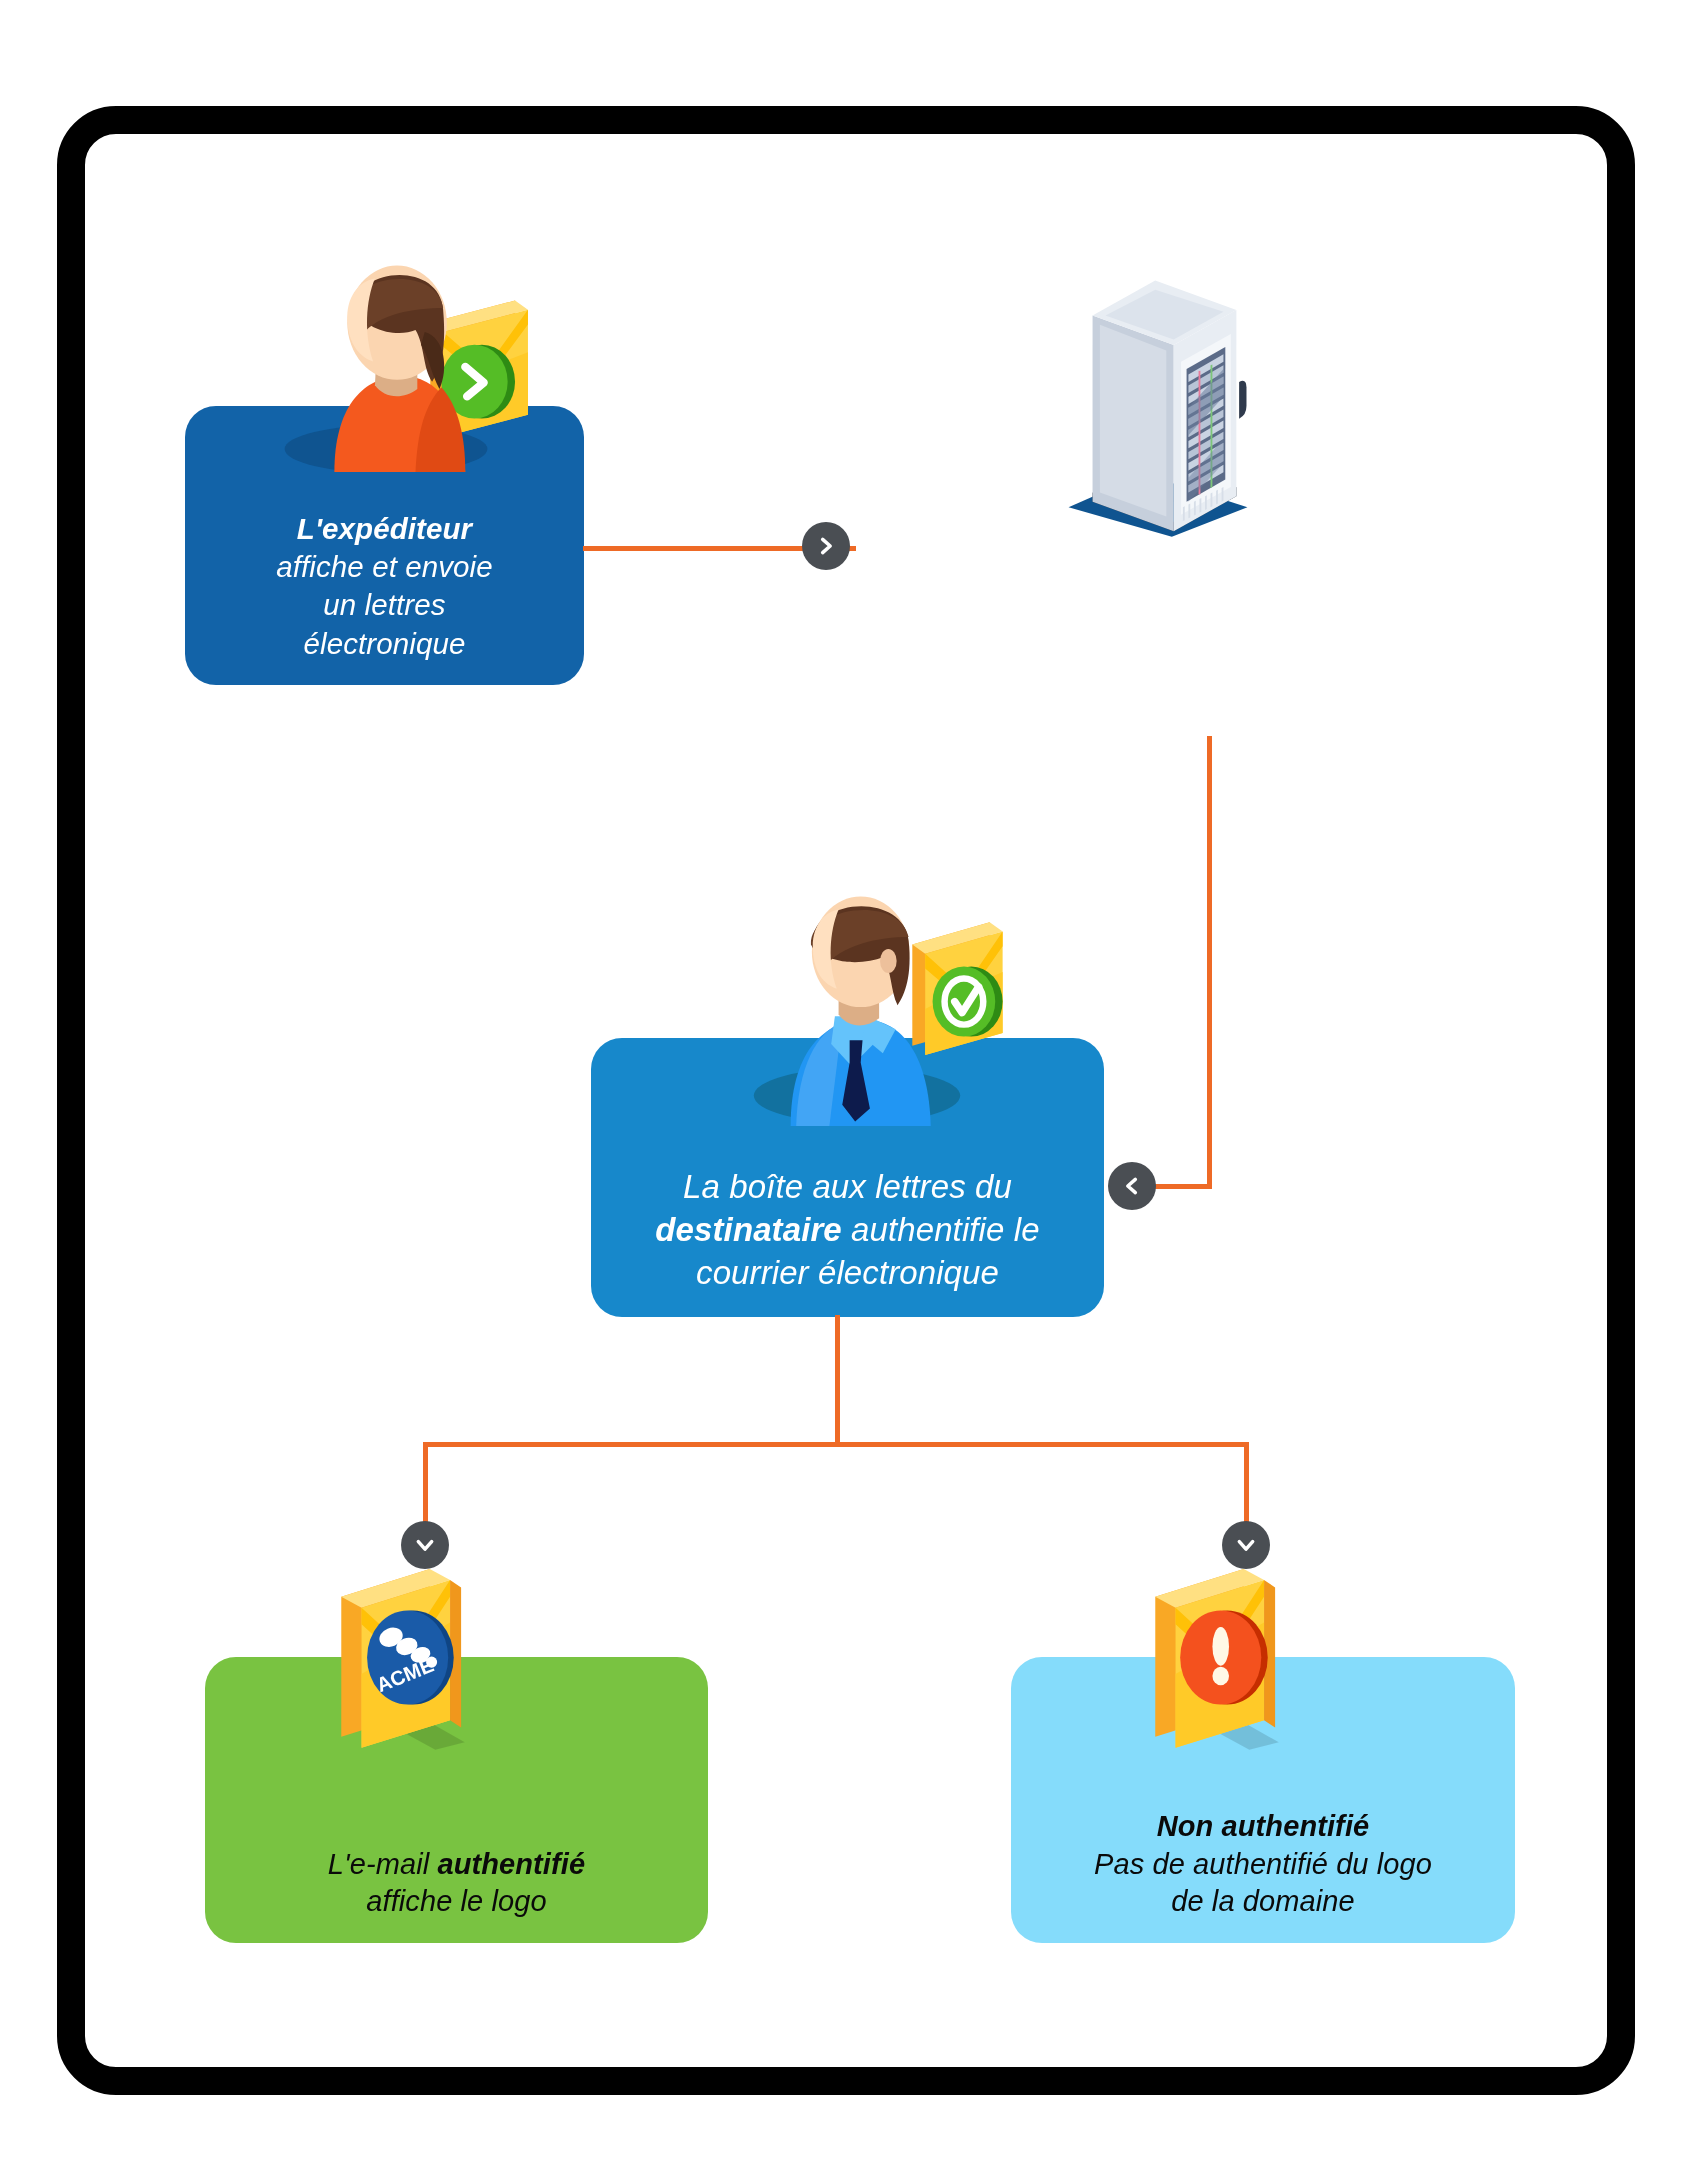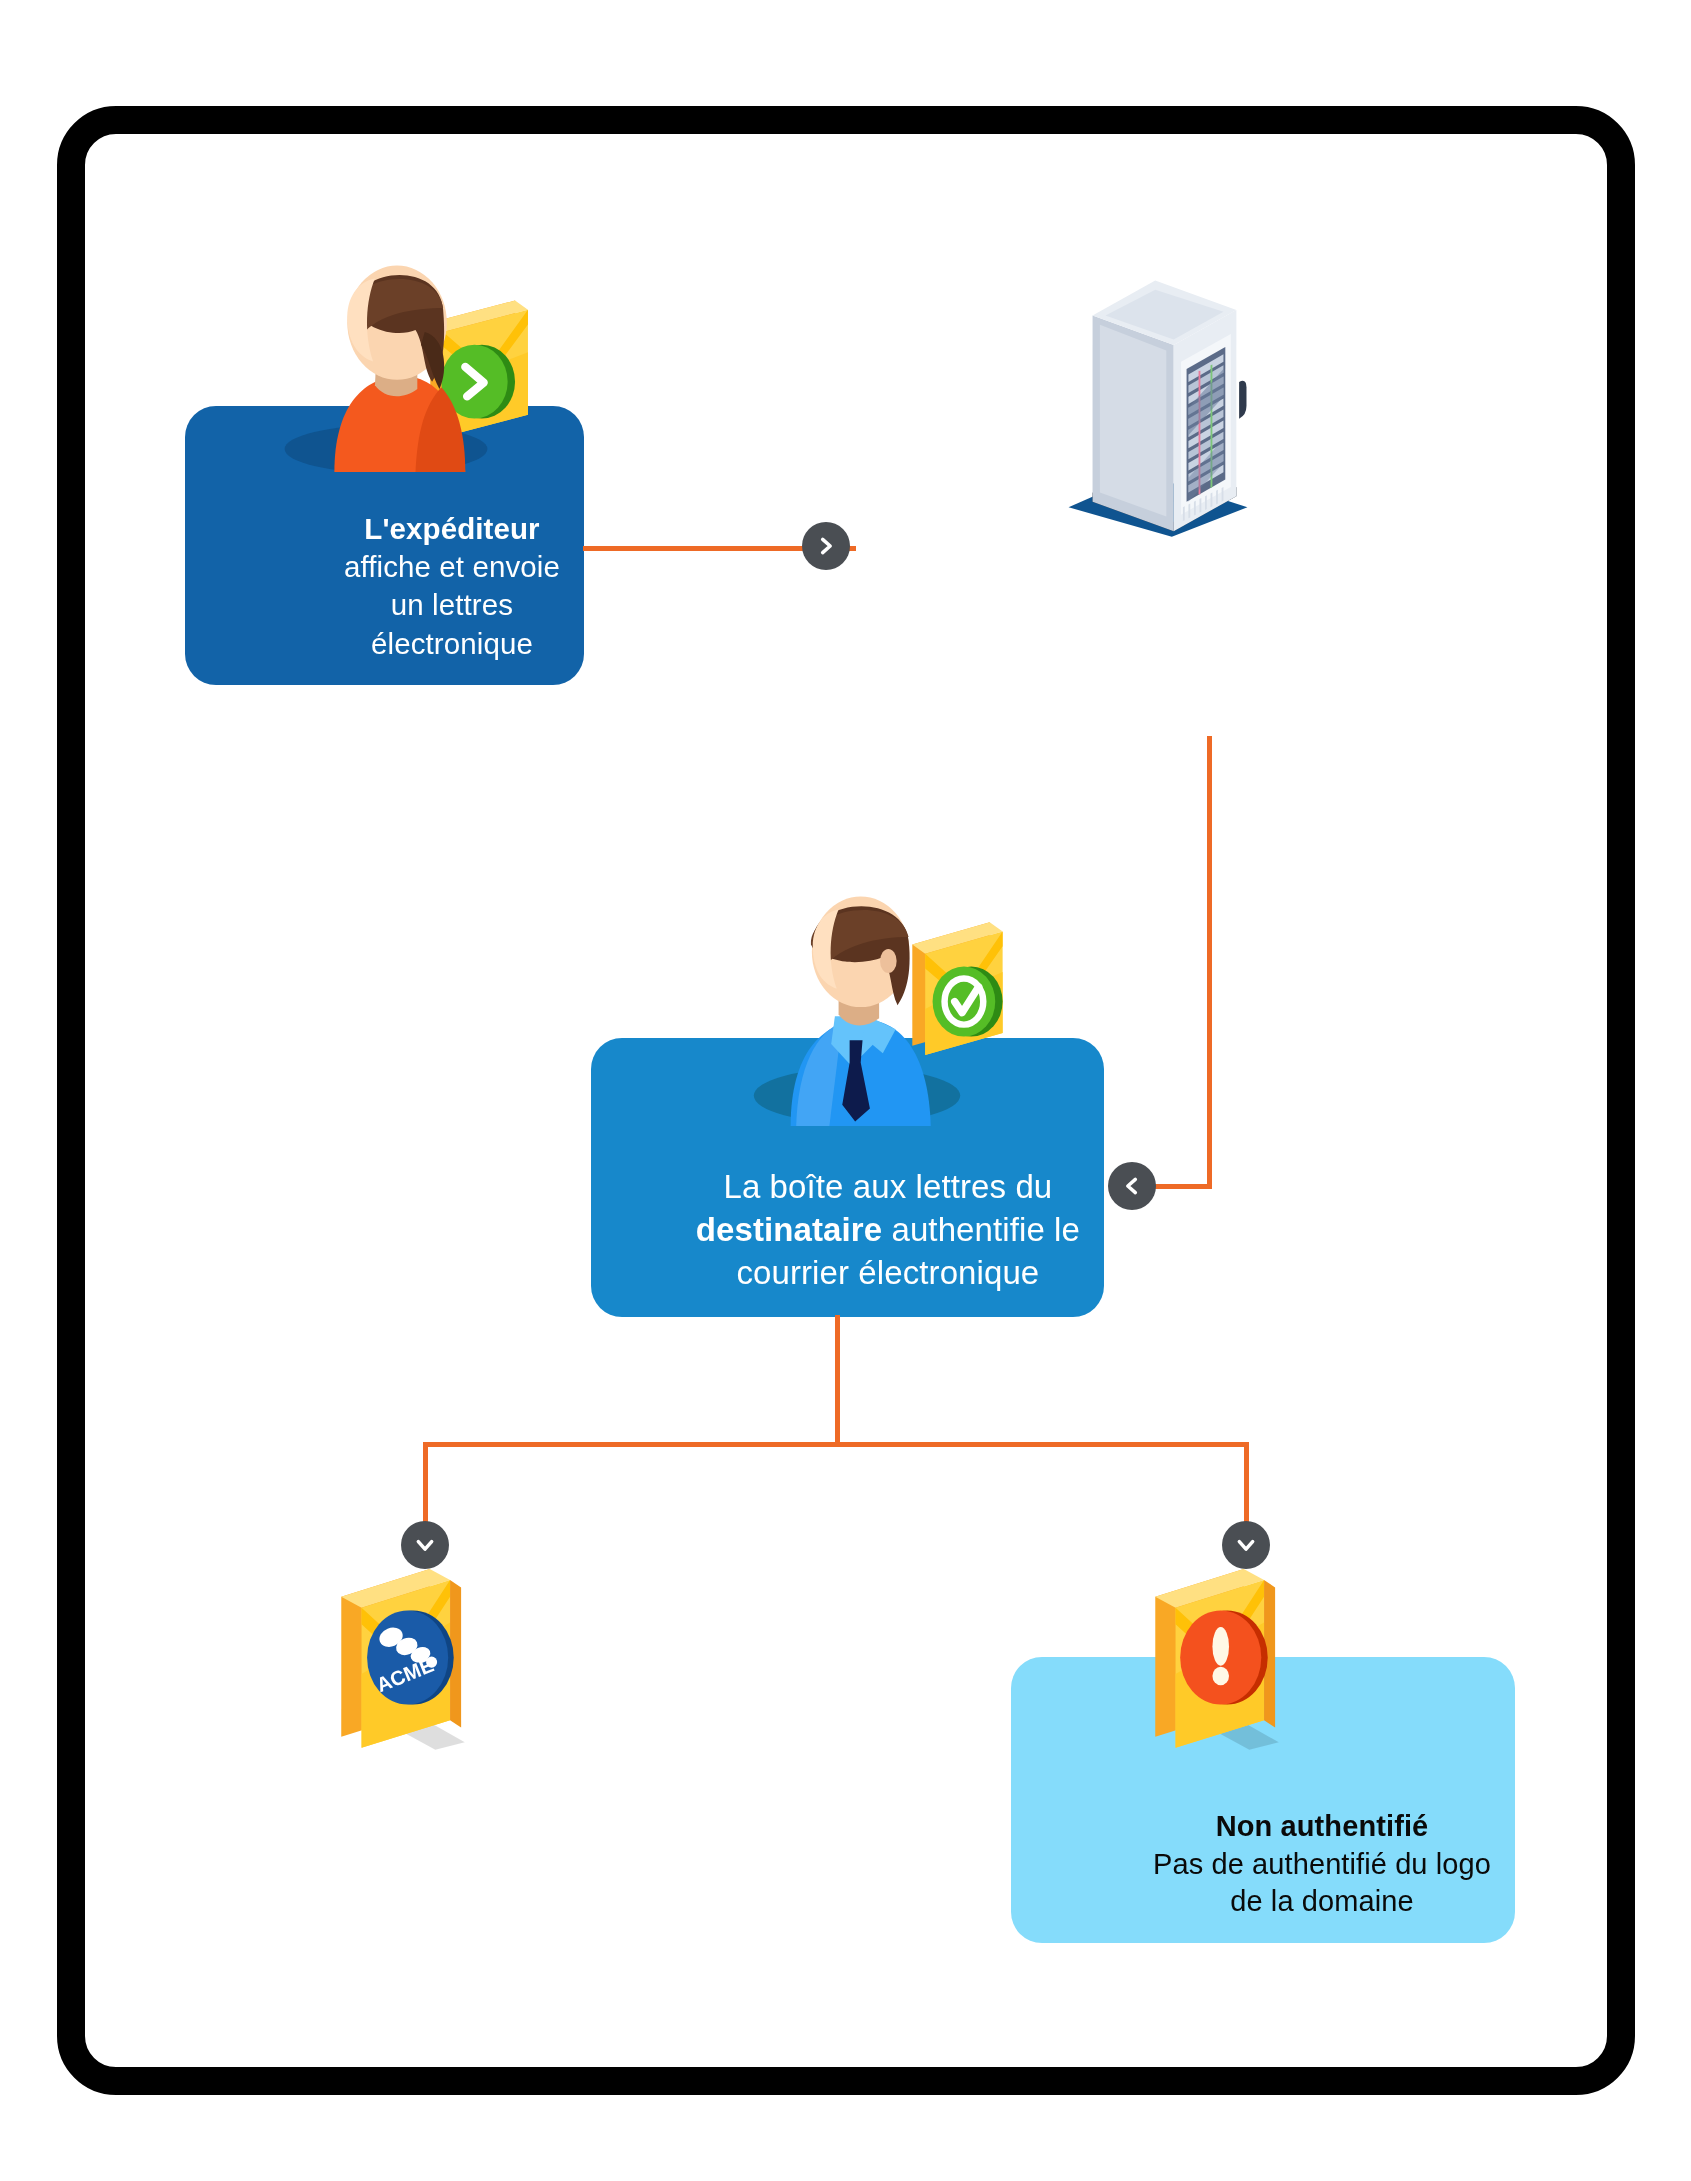--- a/index.html
+++ b/index.html
@@ -25,23 +25,24 @@
     background: #ffffff;
   }
 
   
   .node {
     position: absolute;
     border-radius: 31px;
     display: flex;
     flex-direction: column;
     justify-content: flex-end;
-    align-items: flex-end;
+    align-items: center;
     text-align: center;
     padding: 0 24px 22px 24px;
+    font-style: italic;
   }
   .node .txt {
     position: relative;
     z-index: 4;
     line-height: 1.30;
     letter-spacing: 0.1px;
   }
   .node .txt b { font-weight: 700; }
 
   .node-blue-dark { background: #1263A8; color: #ffffff; }
@@ -262,20 +263,26 @@
 
       <path d="M70 56 C68 8 168 0 174 54 C178 92 170 112 162 124 C154 108 156 86 146 72 C126 80 84 82 70 56 Z" fill="#5B3420"></path>
       <path d="M68 58 C66 16 164 4 174 50 C142 50 100 58 82 84 Z" fill="#6B4028"></path>
 
       <path d="M70 60 C70 36 84 22 98 20 C88 44 86 78 96 106 C78 100 70 82 70 60 Z" fill="#FFE0C0"></path>
 
       <ellipse cx="152" cy="76" rx="9" ry="13" fill="#EDC09B"></ellipse>
     </svg>
   </div>
 
+  <div class="node node-green" id="node-authok">
+    <div class="txt">
+      <div><span>L'e-mail </span><b>authentifié</b></div>
+      <div>affiche le logo</div>
+    </div>
+  </div>
 
   <div class="illus" style="left:321px; top:1569px; width:212px; height:212px;">
     <svg width="212" height="212" viewBox="0 0 230 230">
 
       <polygon points="36,148 124,196 156,188 68,138" fill="#000000" opacity="0.13"></polygon>
 
       <polygon points="22,30 118,0 118,152 22,182" fill="#F9A825"></polygon>
       <polygon points="22,30 118,0 140,12 44,42" fill="#FFE082"></polygon>
 
       <polygon points="44,42 140,12 140,164 44,194" fill="#FFD23F"></polygon>

